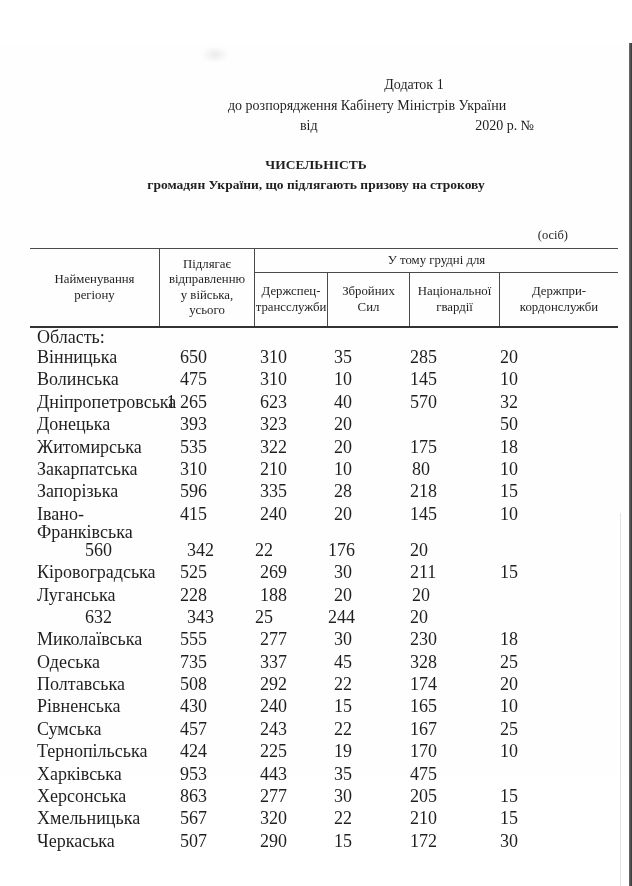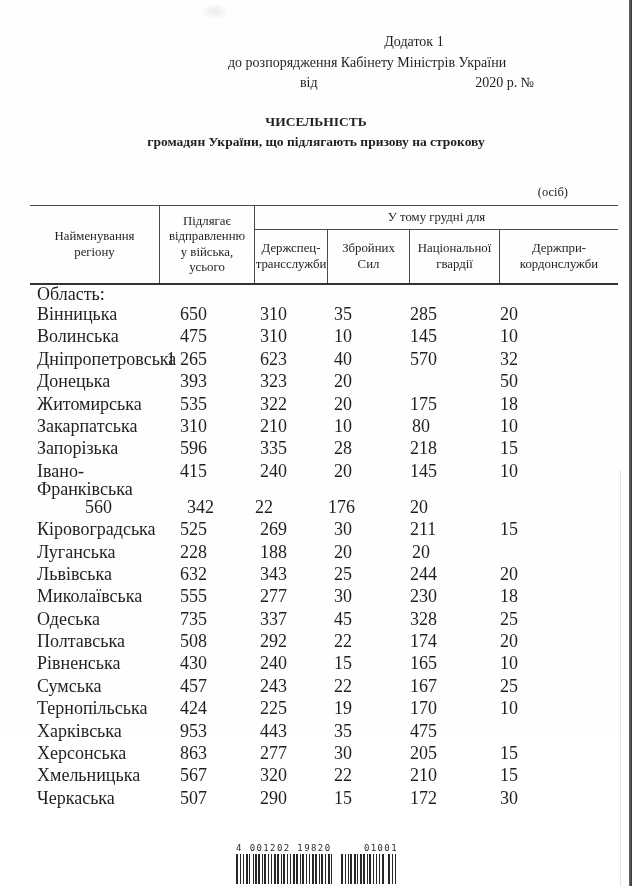--- a/index.html
+++ b/index.html
@@ -1,19 +1,19 @@
 <!DOCTYPE html>
 <html><head>
 <meta charset="utf-8">
 <style>
   html,body { margin:0; padding:0; }
   body { width:632px; height:886px; overflow:hidden; background:#fff; }
   .page {
     position:relative; width:632px; height:734px; background:#fffefe;
-    font-family:"Liberation Serif", serif; color:#1f1f1f;
+    font-family:"Liberation Serif", serif; color:#1f1f1f;margin-top:43px;
   }
   
   .scan-edge-right { position:absolute; right:0; top:0; width:3px; height:886px;
     background:linear-gradient(to left,#353535,#6e6e6e); }
   .scan-line-faint { position:absolute; left:620px; top:470px; width:1px; height:416px; background:#e3e3e3; }
   .scan-smudge { position:absolute; left:201px; top:3px; width:28px; height:17px;
     background:radial-gradient(ellipse at center,#ebebeb 0%,rgba(255,255,255,0) 70%); }
 
   
   .doc-header { position:absolute; left:228px; top:32px; width:372px;
@@ -199,21 +199,20 @@
   <div class="trow">
     <div class="cell-name">Луганська</div>
     <div class="cell-num num-1">228</div>
     <div class="cell-num num-2">188</div>
     <div class="cell-num num-3">20</div>
     <div class="cell-num num-4">20</div>
     <div class="cell-num num-5"></div>
   </div>
 
   <div class="trow">
-    <div class="cell-name">Львівська</div>
     <div class="cell-num num-1">632</div>
     <div class="cell-num num-2">343</div>
     <div class="cell-num num-3">25</div>
     <div class="cell-num num-4">244</div>
     <div class="cell-num num-5">20</div>
   </div>
 
   <div class="trow">
     <div class="cell-name">Миколаївська</div>
     <div class="cell-num num-1">555</div>

